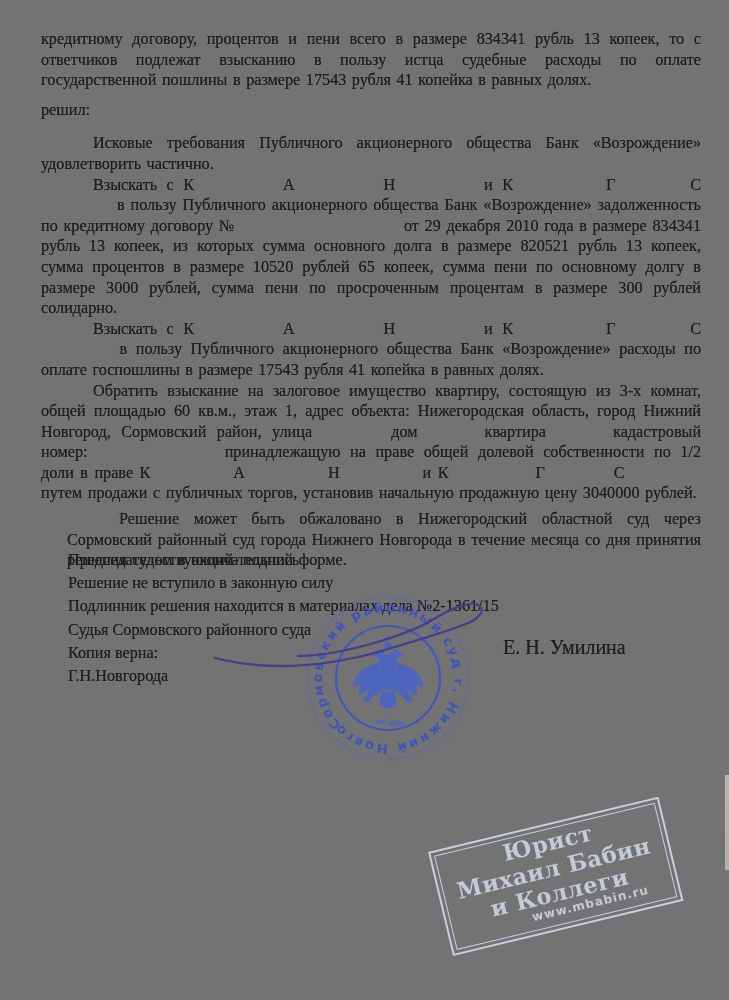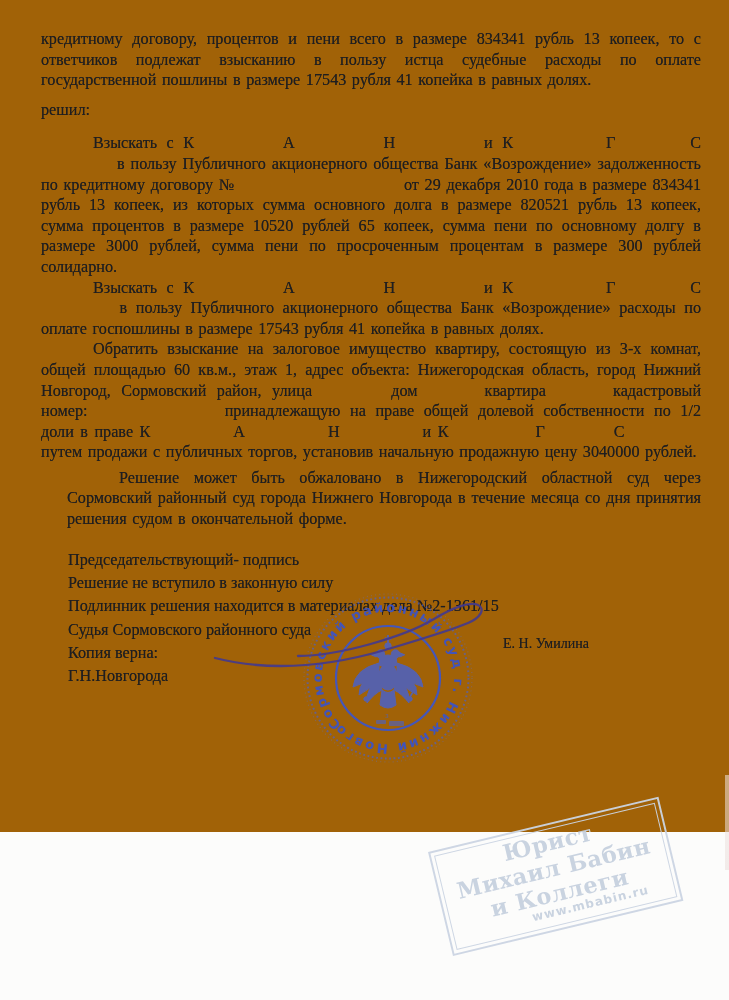--- a/index.html
+++ b/index.html
@@ -3,42 +3,42 @@
 <meta charset="utf-8">
 <style>
   html,body{margin:0;padding:0;}
   body{
     width:729px;height:1000px;
     background:#fcfcfb;
     font-family:"Liberation Serif", serif;
     color:#1e1e20;
     overflow:hidden;
   }
-  .page{position:relative;width:729px;height:832px;background:#a16207;text-decoration:underline;}
+  .page{position:relative;width:729px;height:1000px;background:#737373;text-decoration:underline;}
   .textcol{
     position:absolute;left:41px;top:29px;width:660px;
     font-size:16.2px;line-height:20.6px;
     text-align:justify;
     text-shadow:0 0 .6px rgba(30,30,35,.75);
     word-spacing:1.5px;
   }
   .textcol p{margin:0;}
   p.ind{text-indent:52px;}
   p.resolution{text-align:left;text-indent:0;margin:9px 0 13px 0;}
   p.gap-top{margin-top:5px;margin-left:26px;}
   .gap{display:inline-block;height:1px;}
   .sigblock{
     position:absolute;left:68px;top:549px;
     font-size:16.2px;line-height:23.2px;
     text-align:left;
     text-shadow:0 0 .6px rgba(30,30,35,.75);
   }
   .judge{
     position:absolute;left:503px;top:636px;
-    font-size:14px;
+    font-size:20px;
     text-shadow:0 0 .6px rgba(30,30,35,.75);
   }
   .court-stamp{position:absolute;left:293px;top:583px;width:190px;height:190px;opacity:.93;}
   .signature-svg{position:absolute;left:180px;top:588px;width:340px;height:100px;}
   .watermark{
     position:absolute;left:428px;top:852px;width:233px;height:103px;
     transform:rotate(-13.5deg);transform-origin:0 0;
     border:2px solid #ccd5e3;
     color:#c7d1df;
     text-align:center;
@@ -68,20 +68,21 @@
   }
 </style>
 </head>
 <body>
 
 <div class="page">
 
   <div class="textcol">
     <p class="just">кредитному договору, процентов и пени всего в размере 834341 рубль 13 копеек, то с ответчиков подлежат взысканию в пользу истца судебные расходы по оплате государственной пошлины в размере 17543 рубля 41 копейка в равных долях.</p>
     <p class="resolution">решил:</p>
+    <p class="just ind">Исковые требования Публичного акционерного общества Банк «Возрождение» удовлетворить частично.</p>
     <p class="just ind"><span>Взыскать с К</span> <span class="gap" style="width: 70px;"></span> <span>А</span> <span class="gap" style="width: 70px;"></span> <span>Н</span> <span class="gap" style="width: 70px;"></span> <span>и К</span> <span class="gap" style="width: 74px;"></span> <span>Г</span> <span class="gap" style="width: 56px;"></span> <span>С</span> <span class="gap" style="width: 70px;"></span> <span>в пользу Публичного акционерного общества Банк «Возрождение» задолженность по кредитному договору №</span> <span class="gap" style="width: 158px;"></span> <span>от 29 декабря 2010 года в размере 834341 рубль 13 копеек, из которых сумма основного долга в размере 820521 рубль 13 копеек, сумма процентов в размере 10520 рублей 65 копеек, сумма пени по основному долгу в размере 3000 рублей, сумма пени по просроченным процентам в размере 300 рублей солидарно.</span> </p>
     <p class="just ind"><span>Взыскать с К</span> <span class="gap" style="width: 70px;"></span> <span>А</span> <span class="gap" style="width: 70px;"></span> <span>Н</span> <span class="gap" style="width: 70px;"></span> <span>и К</span> <span class="gap" style="width: 74px;"></span> <span>Г</span> <span class="gap" style="width: 56px;"></span> <span>С</span> <span class="gap" style="width: 70px;"></span> <span>в пользу Публичного акционерного общества Банк «Возрождение» расходы по оплате госпошлины в размере 17543 рубля 41 копейка в равных долях.</span> </p>
     <p class="just ind"><span>Обратить взыскание на залоговое имущество квартиру, состоящую из 3-х комнат, общей площадью 60 кв.м., этаж 1, адрес объекта: Нижегородская область, город Нижний Новгород, Сормовский район, улица</span> <span class="gap" style="width: 58px;"></span> <span>дом</span> <span class="gap" style="width: 46px;"></span> <span>квартира</span> <span class="gap" style="width: 46px;"></span> <span>кадастровый номер:</span> <span class="gap" style="width: 118px;"></span> <span>принадлежащую на праве общей долевой собственности по 1/2 доли в праве К</span> <span class="gap" style="width: 70px;"></span> <span>А</span> <span class="gap" style="width: 70px;"></span> <span>Н</span> <span class="gap" style="width: 70px;"></span> <span>и К</span> <span class="gap" style="width: 74px;"></span> <span>Г</span> <span class="gap" style="width: 56px;"></span> <span>С</span> <span class="gap" style="width: 70px;"></span> <span>путем продажи с публичных торгов, установив начальную продажную цену 3040000 рублей.</span> </p>
     <p class="just ind gap-top">Решение может быть обжаловано в Нижегородский областной суд через Сормовский районный суд города Нижнего Новгорода в течение месяца со дня принятия решения судом в окончательной форме.</p>
   </div>
 
   <div class="sigblock">
     <div>Председательствующий- подпись</div>
     <div>Решение не вступило в законную силу</div>
     <div>Подлинник решения находится в материалах дела №2-1361/15</div>

